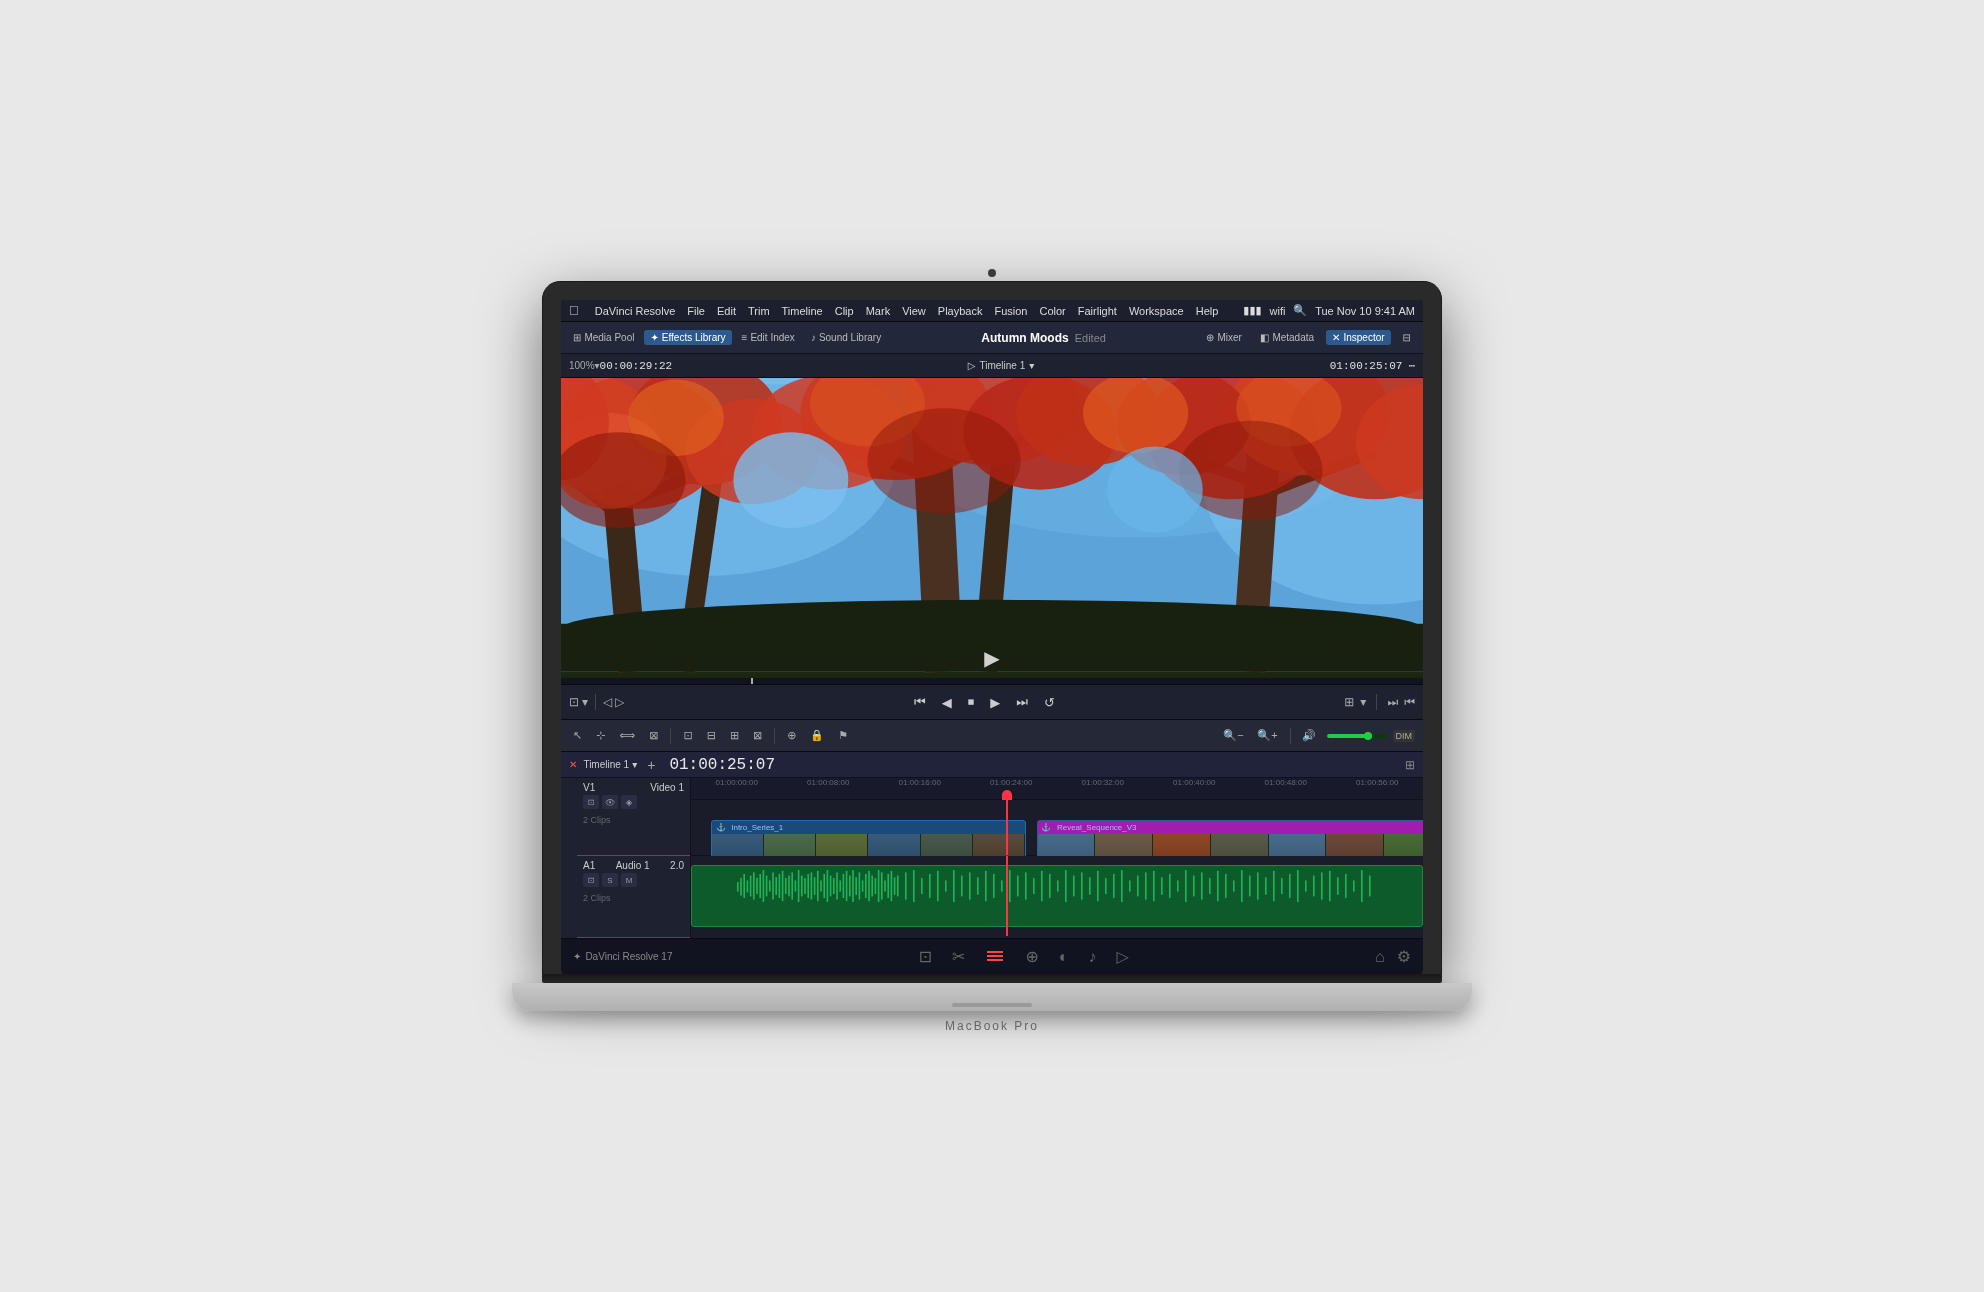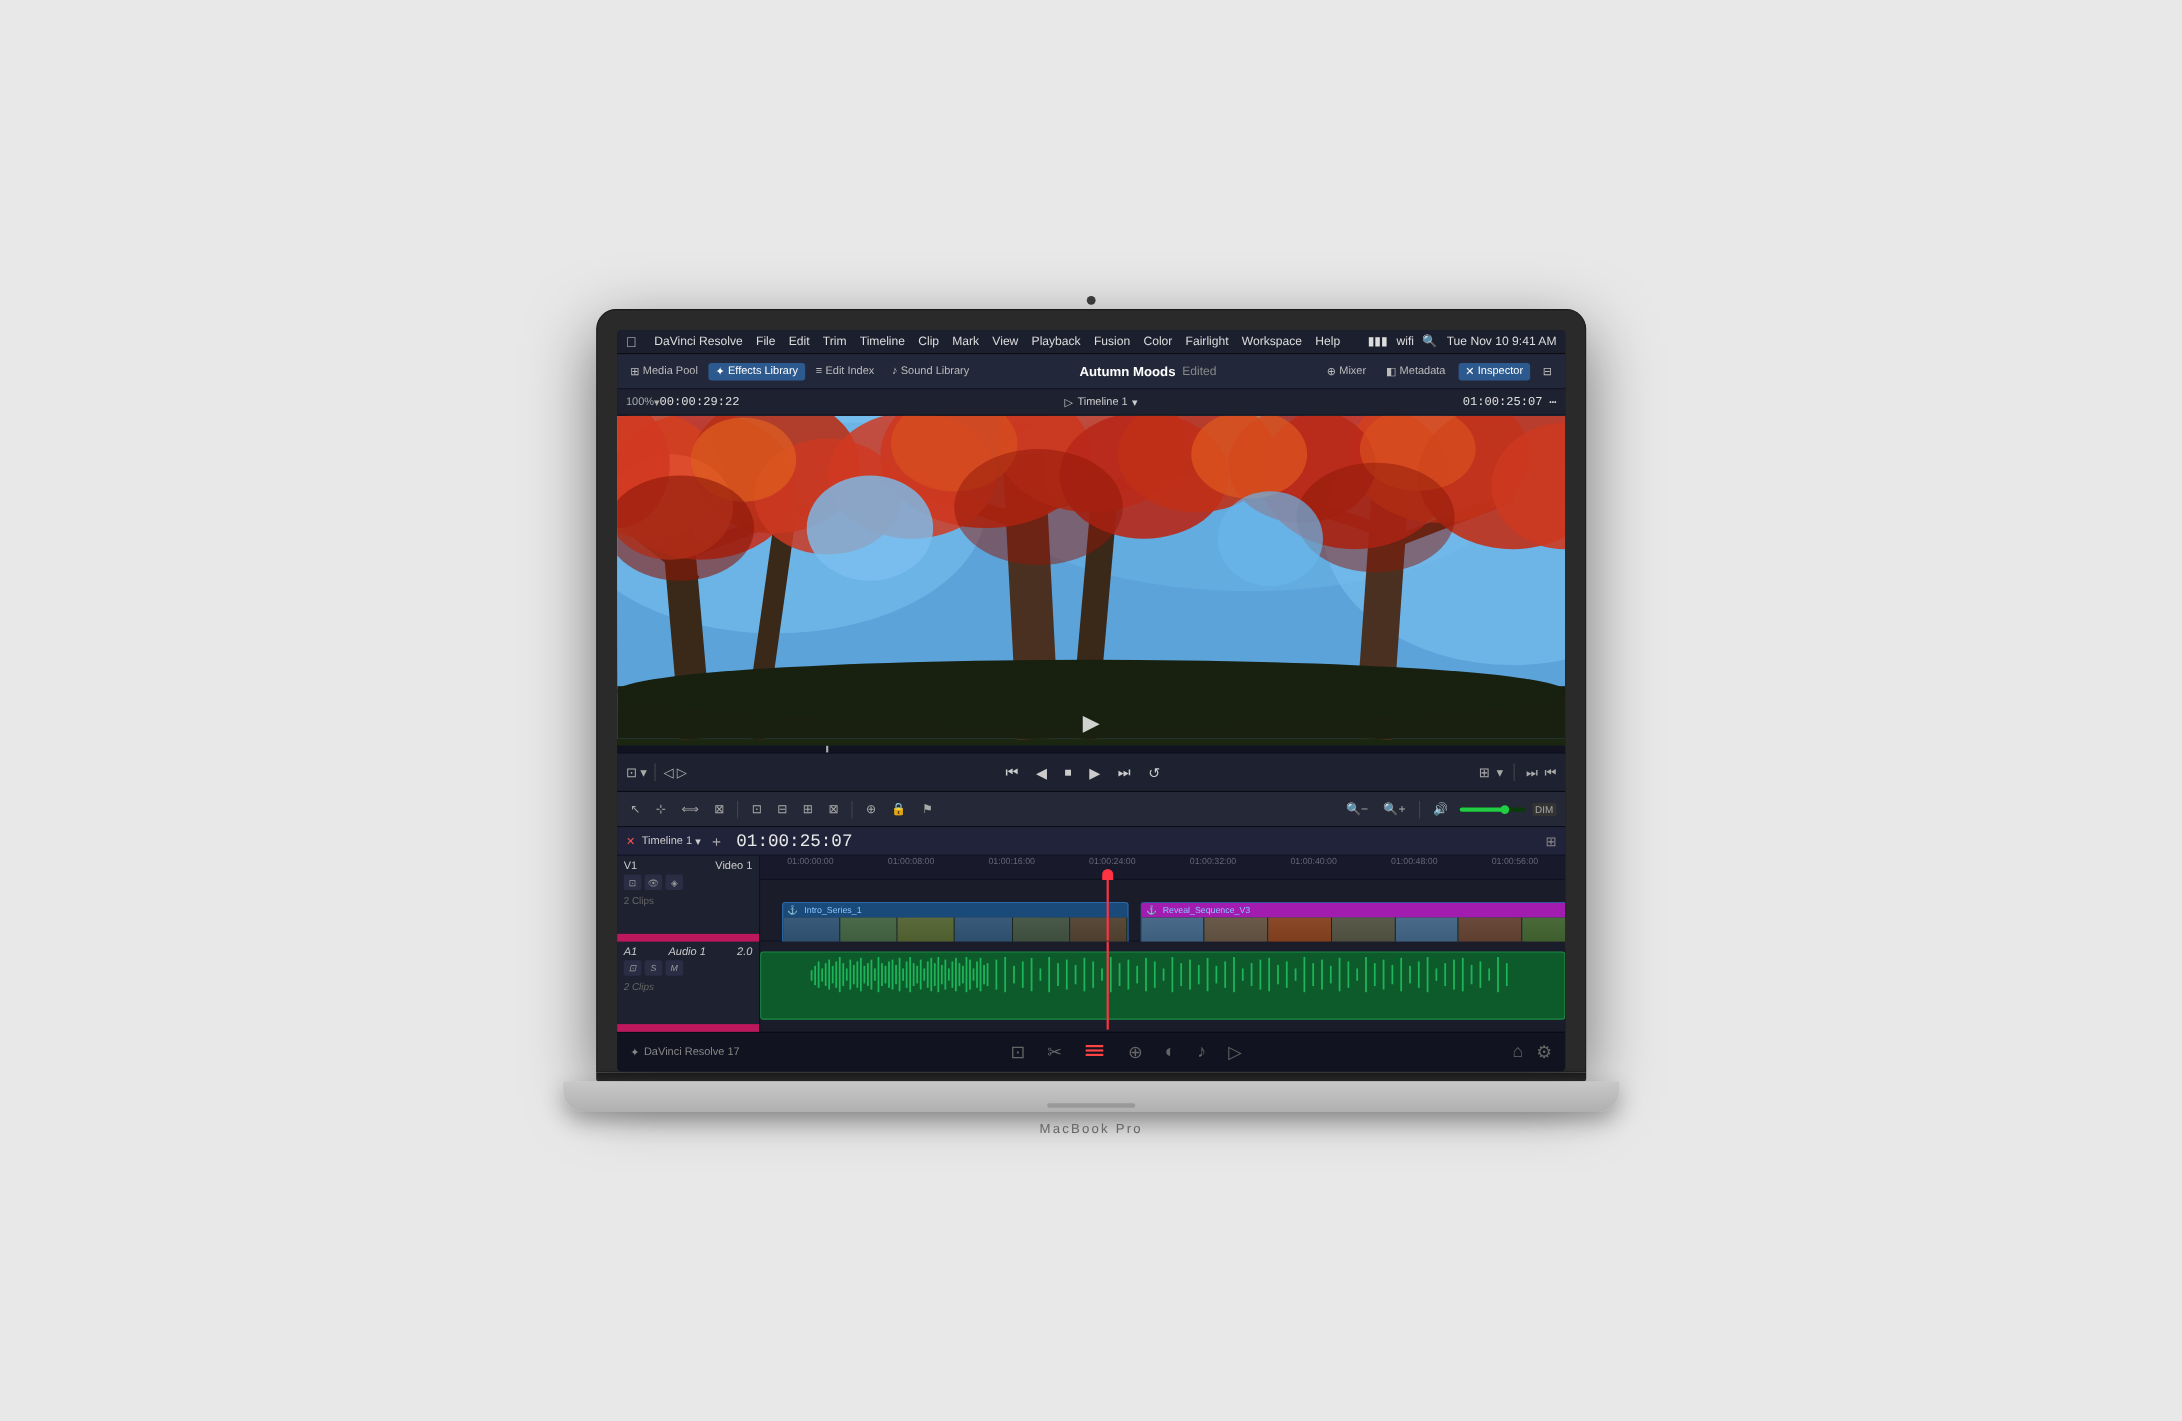--- a/index.html
+++ b/index.html
@@ -320,22 +320,23 @@
     }
 
     .track-labels {
       width: 130px;
       background: #1e2130;
       border-right: 1px solid #0f1020;
       flex-shrink: 0;
     }
 
     .track-label {
-      border-bottom: 7px solid #be185d;
+      border-bottom: 1px solid #be185d;
       padding: 4px 6px;
+      margin-left: 16px;
     }
 
     .track-name {
       color: #ccc;
       font-size: 10px;
       margin-bottom: 2px;
     }
 
     .track-controls {
       display: flex;
@@ -825,21 +826,21 @@
                 <span class="track-name">Video 1</span>
               </div>
               <div class="track-controls">
                 <div class="track-ctrl-btn">⊡</div>
                 <div class="track-ctrl-btn">👁</div>
                 <div class="track-ctrl-btn">◈</div>
               </div>
               <span style="color:#666; font-size:9px;">2 Clips</span>
             </div>
 
-            <div class="track-label" style="height: 82px; font-style: italic;">
+            <div class="track-label" style="height: 82px;">
               <div style="display:flex; justify-content:space-between; align-items:center;">
                 <span class="track-name">A1</span>
                 <span class="track-name">Audio 1</span>
                 <span class="track-name">2.0</span>
               </div>
               <div class="track-controls">
                 <div class="track-ctrl-btn">⊡</div>
                 <div class="track-ctrl-btn">S</div>
                 <div class="track-ctrl-btn">M</div>
               </div>

